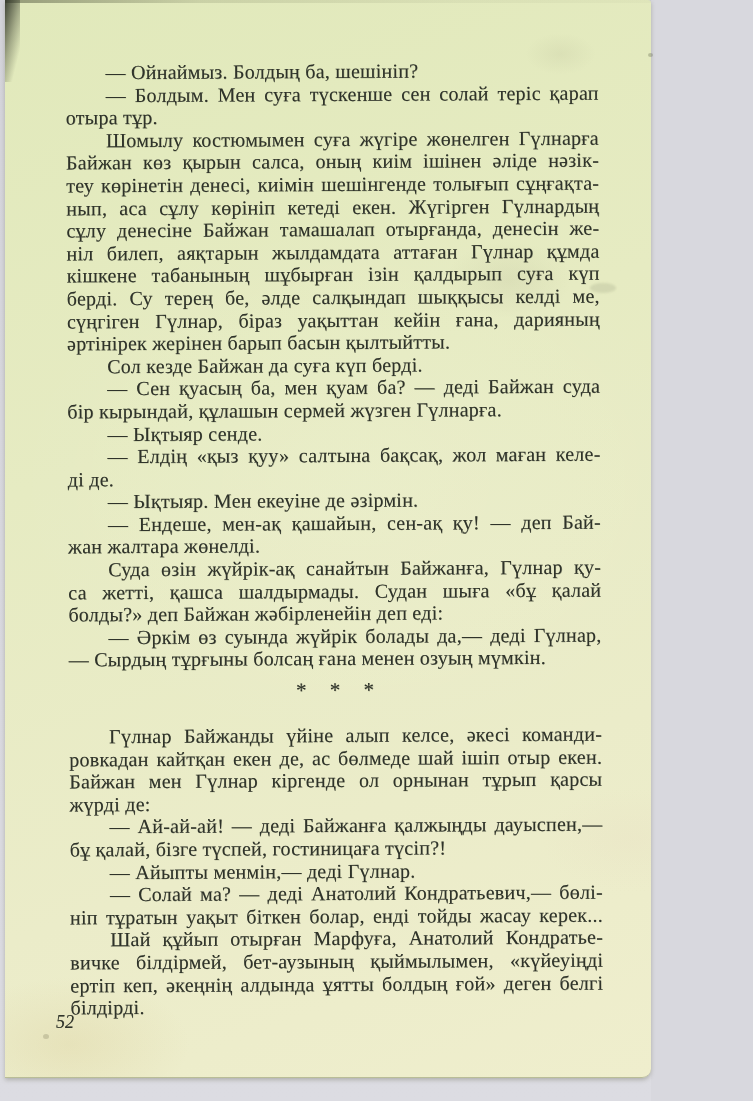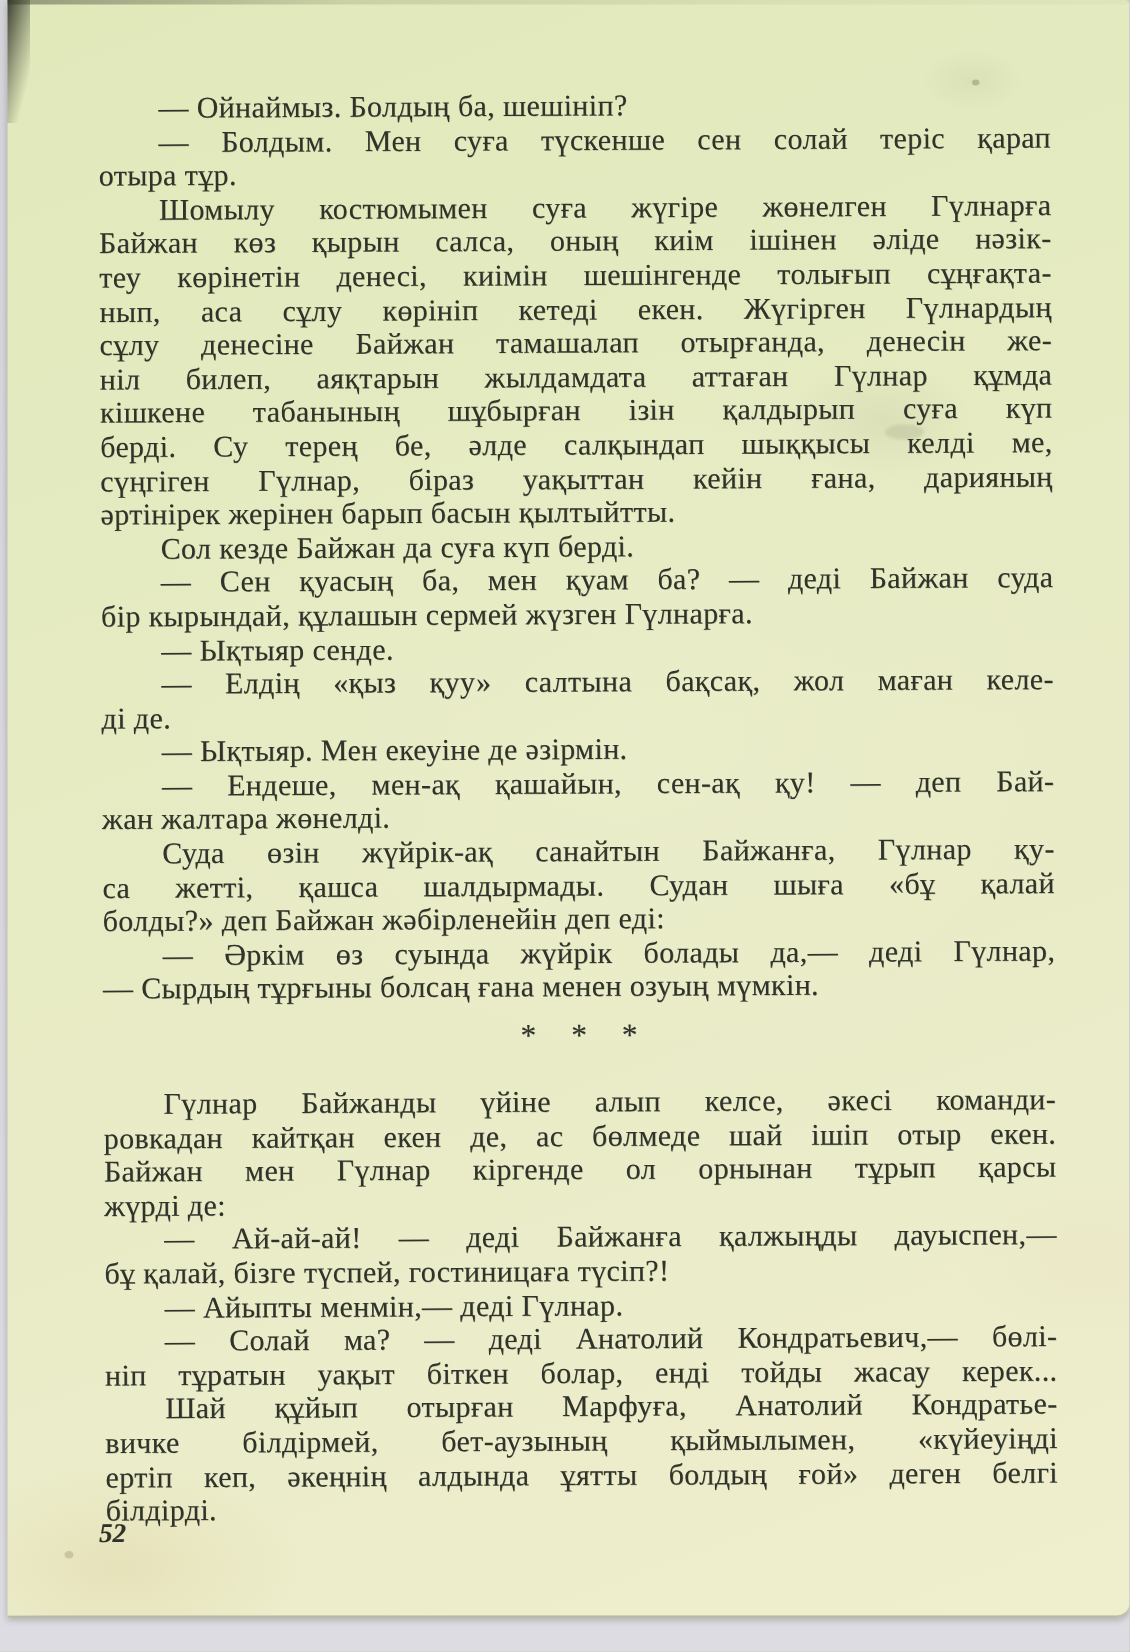--- a/index.html
+++ b/index.html
@@ -3,21 +3,21 @@
 <meta charset="utf-8">
 <style>
   html, body {
     margin: 0; padding: 0;
     width: 753px; height: 1101px;
     overflow: hidden;
     background: #d8d8de;
   }
   .scan {
     position: relative;
-    width: 753px; height: 1101px;
+    width: 651px; height: 1101px;
     background: linear-gradient(180deg, #d4d4da, #dcdce2);
   }
   .page {
     position: absolute;
     left: 5px; top: 0; right: 0; bottom: 23px;
     background:
       radial-gradient(90px 55px at 78% 26%, rgba(150,150,115,0.13), transparent 70%),
       radial-gradient(50px 30px at 86% 5%, rgba(140,140,110,0.10), transparent 70%),
       radial-gradient(160px 90px at 10% 97%, rgba(215,200,145,0.28), transparent 75%),
       radial-gradient(120px 70px at 97% 78%, rgba(230,215,190,0.20), transparent 75%),
@@ -55,24 +55,24 @@
     margin-top: 9px;
     height: 23px;
     text-align: center;
     word-spacing: 17px;
     font-size: 21px;
     letter-spacing: 0.5px;
   }
   .section-2 { margin-top: 22px; }
   .pagenum {
     position: absolute;
-    left: 61px; top: 1012px;
+    left: 51px; top: 1012px;
     font-family: "Liberation Serif", "DejaVu Serif", serif;
     font-style: italic;
-    font-weight: bold;
+    font-weight: normal;
     font-size: 18px;
     color: #2f332a;
     text-shadow: 0.3px 0.3px 0.4px rgba(45,50,38,0.40);
   }
   .speck-1 { position:absolute; left:585px; top:283px; width:26px; height:10px; border-radius:50%; background:rgba(120,125,100,0.18); filter: blur(1px); }
   .speck-2 { position:absolute; left:643px; top:53px;  width:5px;  height:4px;  border-radius:50%; background:rgba(100,105,80,0.35); filter: blur(0.5px); }
   .speck-3 { position:absolute; left:38px;  top:1034px; width:6px; height:5px; border-radius:50%; background:rgba(130,125,95,0.30); filter: blur(0.5px); }
 </style>
 </head>
 <body>

